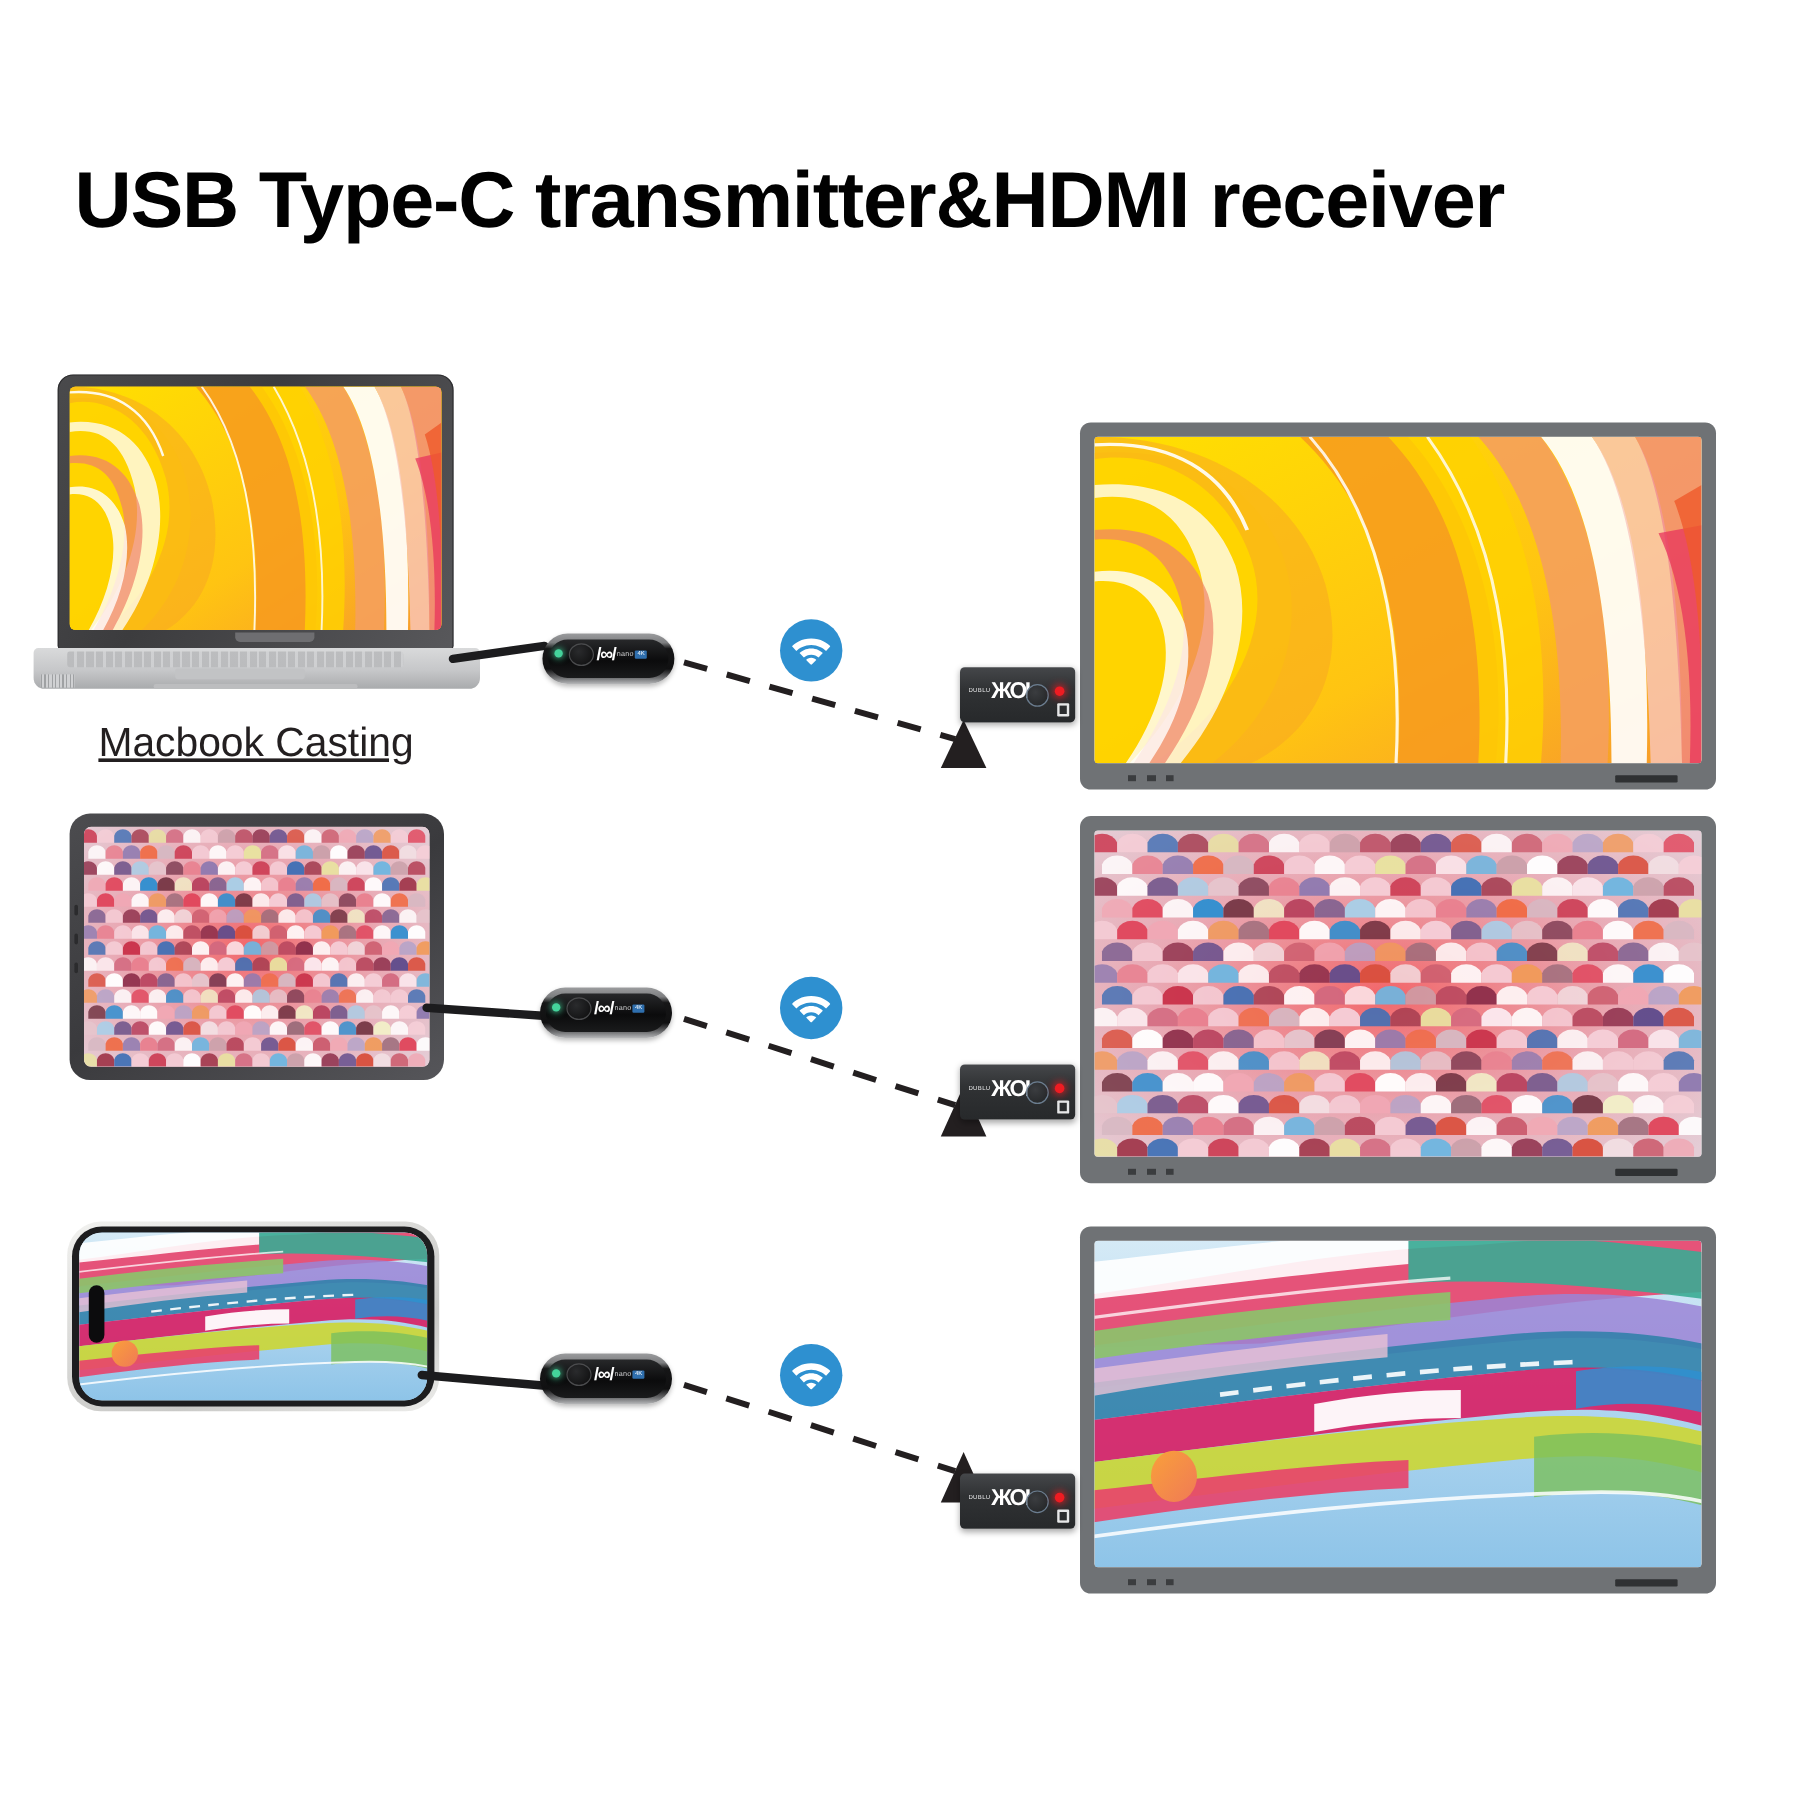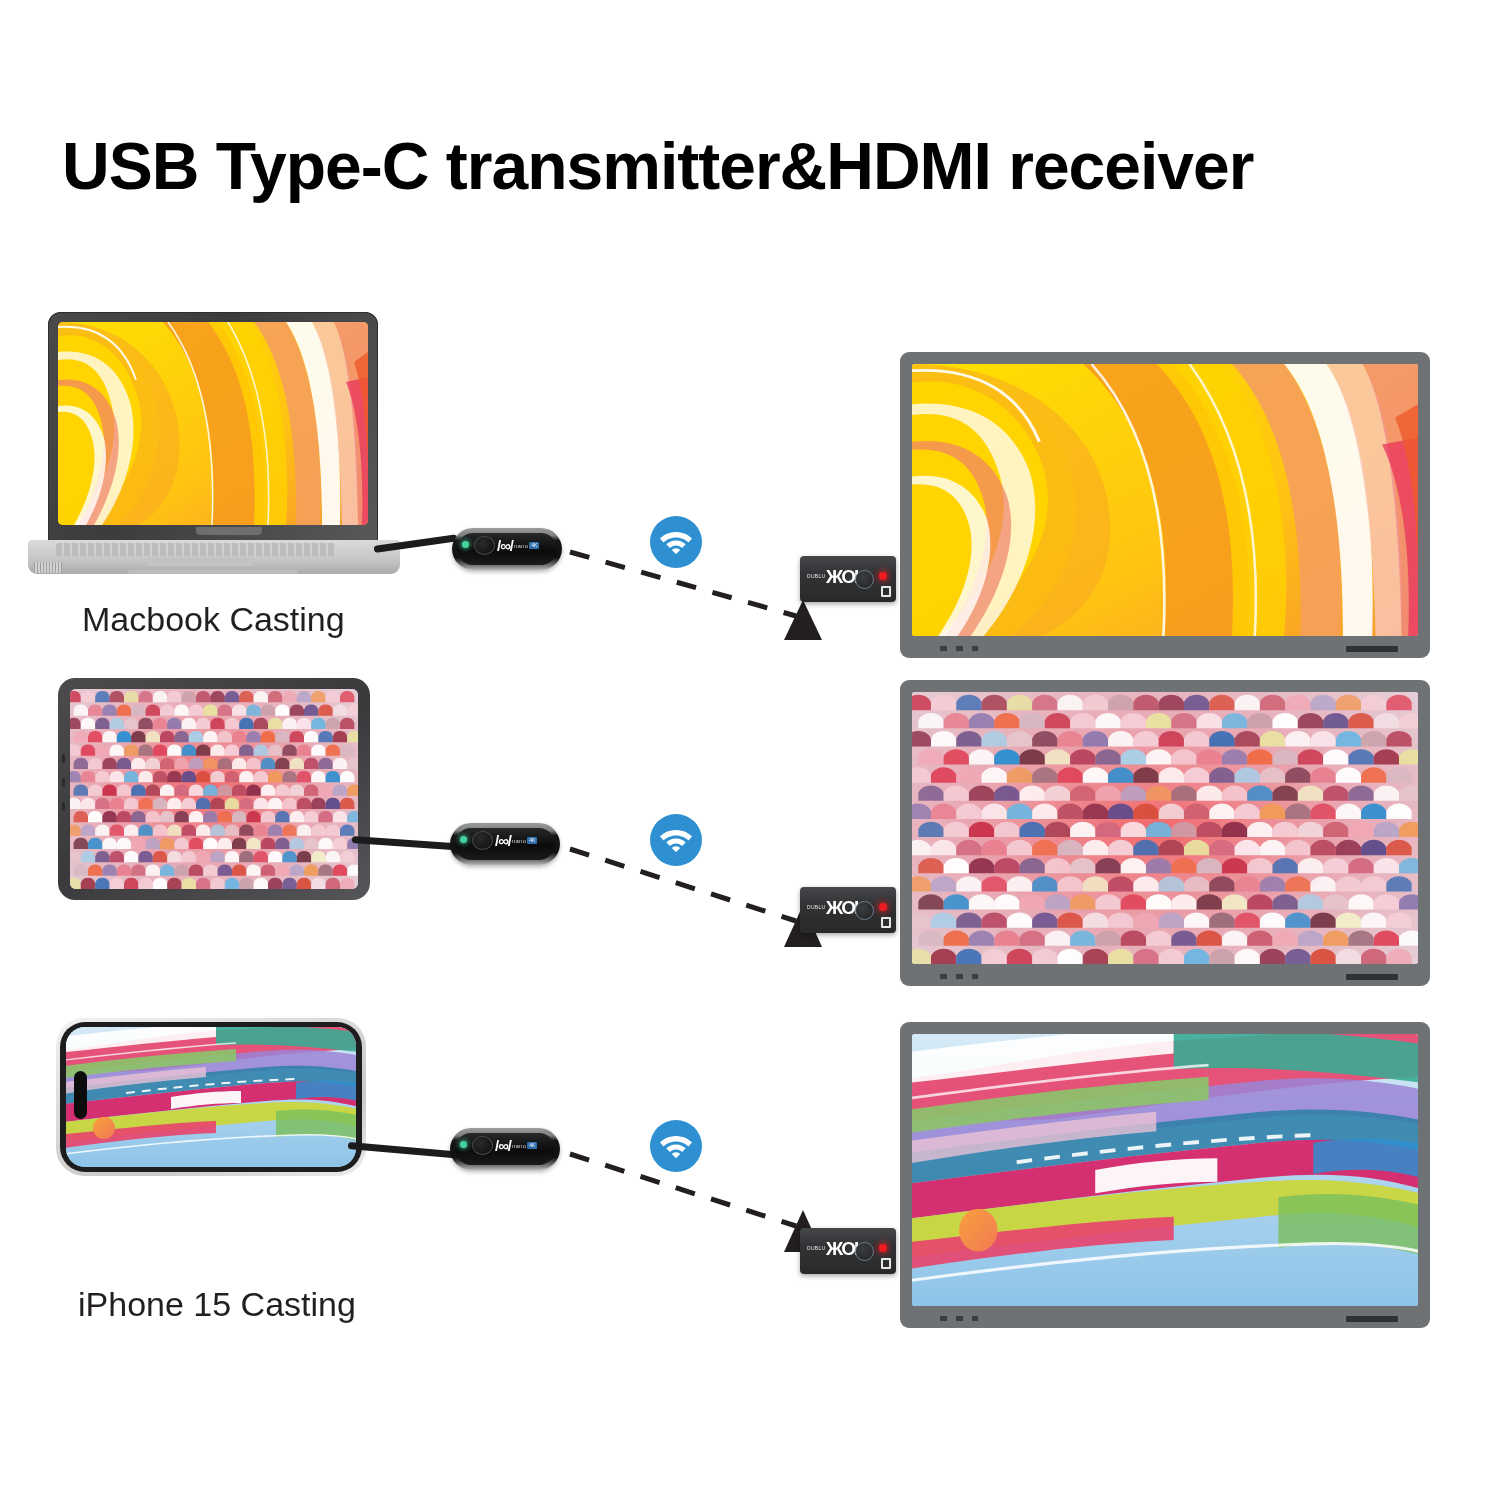--- a/index.html
+++ b/index.html
@@ -32,20 +32,21 @@
   #row-ipad    { top: 670px; height: 350px; }
   #row-iphone  { top: 1010px; height: 360px; }
 
   .device-caption {
     position: absolute;
     font-size: 34px;
     color: #231f20;
     font-weight: 400;
     white-space: nowrap;
     font-family: "Liberation Sans", sans-serif;
+    text-decoration: underline;
   }
 
   
   #macbook { position: absolute; left: 28px; top: 12px; width: 390px; height: 270px; }
   #mb-lid {
     position: absolute; left: 20px; top: 0;
     width: 330px; height: 230px;
     background: linear-gradient(120deg,#4a4a4c 0%, #3c3c3e 40%, #58585b 100%);
     border-radius: 13px 13px 4px 4px;
     box-shadow: inset 0 0 0 1px #2e2e30;
@@ -1137,14 +1138,13 @@
         <path d="M105 70 C130 66 152 64 175 64 L175 76 C152 76 130 78 105 82 Z" fill="#ffffff" opacity=".95"></path>
         <circle cx="38" cy="101" r="11" fill="url(#ballG)"></circle>
         <path d="M-10 128 C70 118 150 110 230 108 C265 107 285 110 300 114" stroke="#ffffff" stroke-width="1.6" fill="none" opacity=".85"></path>
         <path d="M-10 34 C50 27 110 20 170 16" stroke="#ffffff" stroke-width="1.4" fill="none" opacity=".75"></path>
       </svg>
     </div>
     <div class="tv-dots"></div>
     <div class="tv-bar"></div>
   </div>
 
-  <div class="device-caption" style="left:78px; top:275px;">iPhone 15 Casting</div>
 </div>
 
 </body></html>

